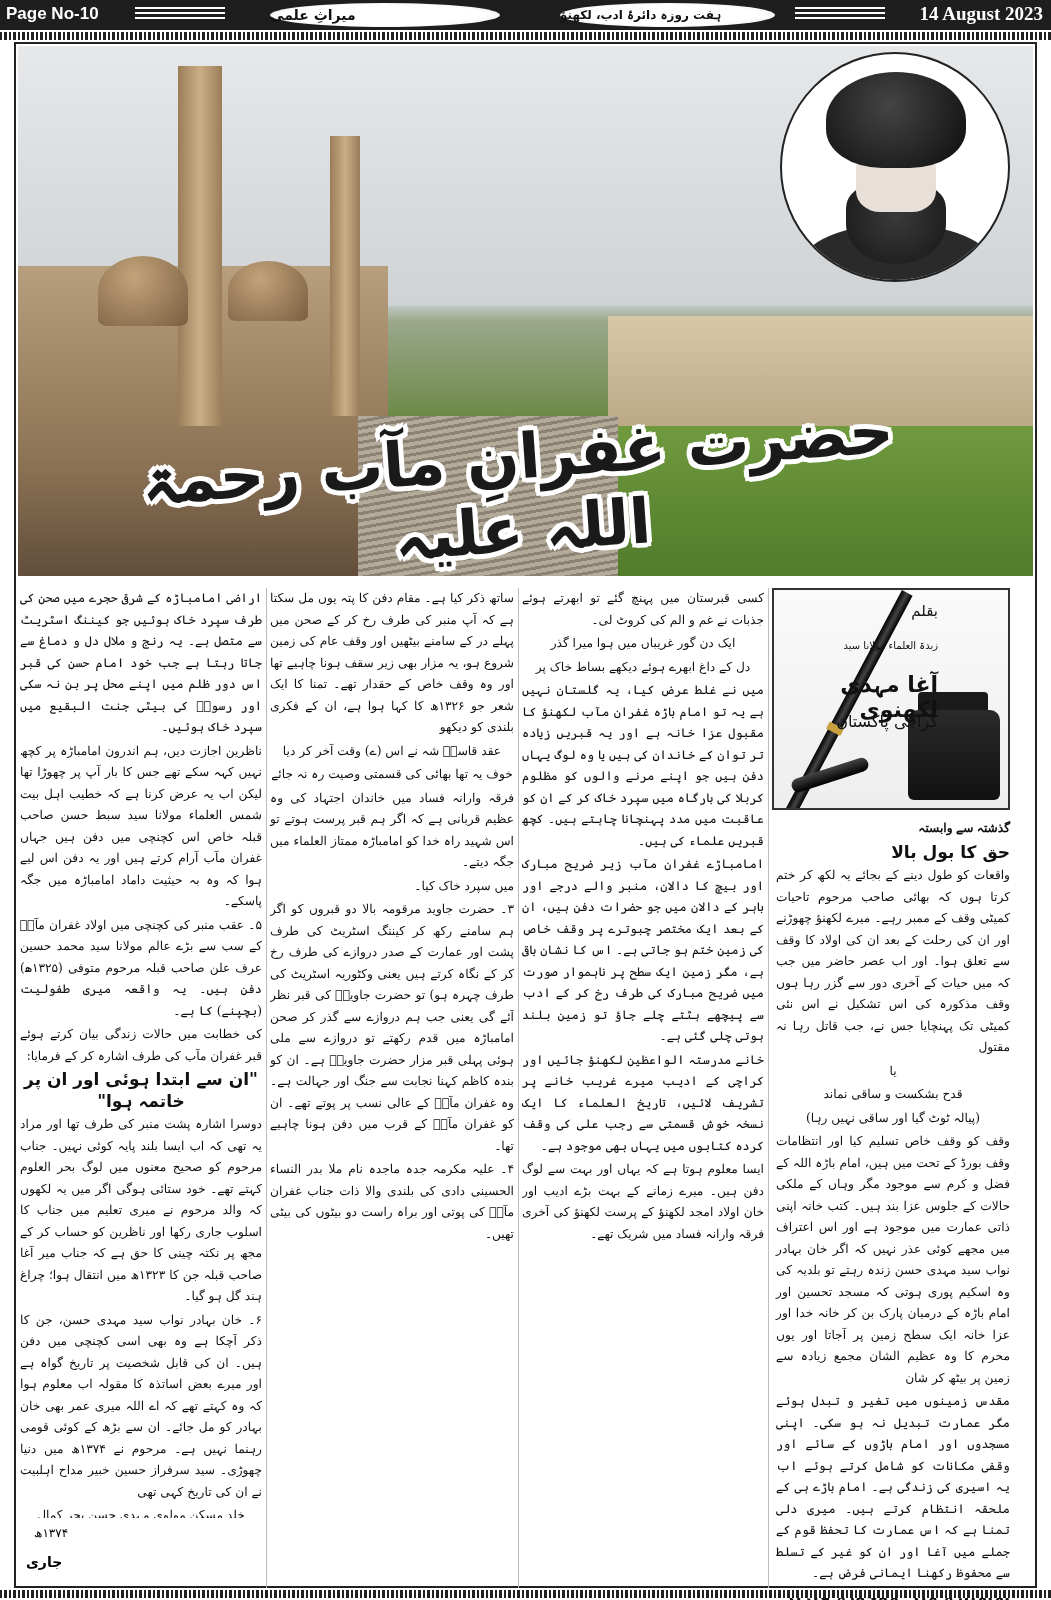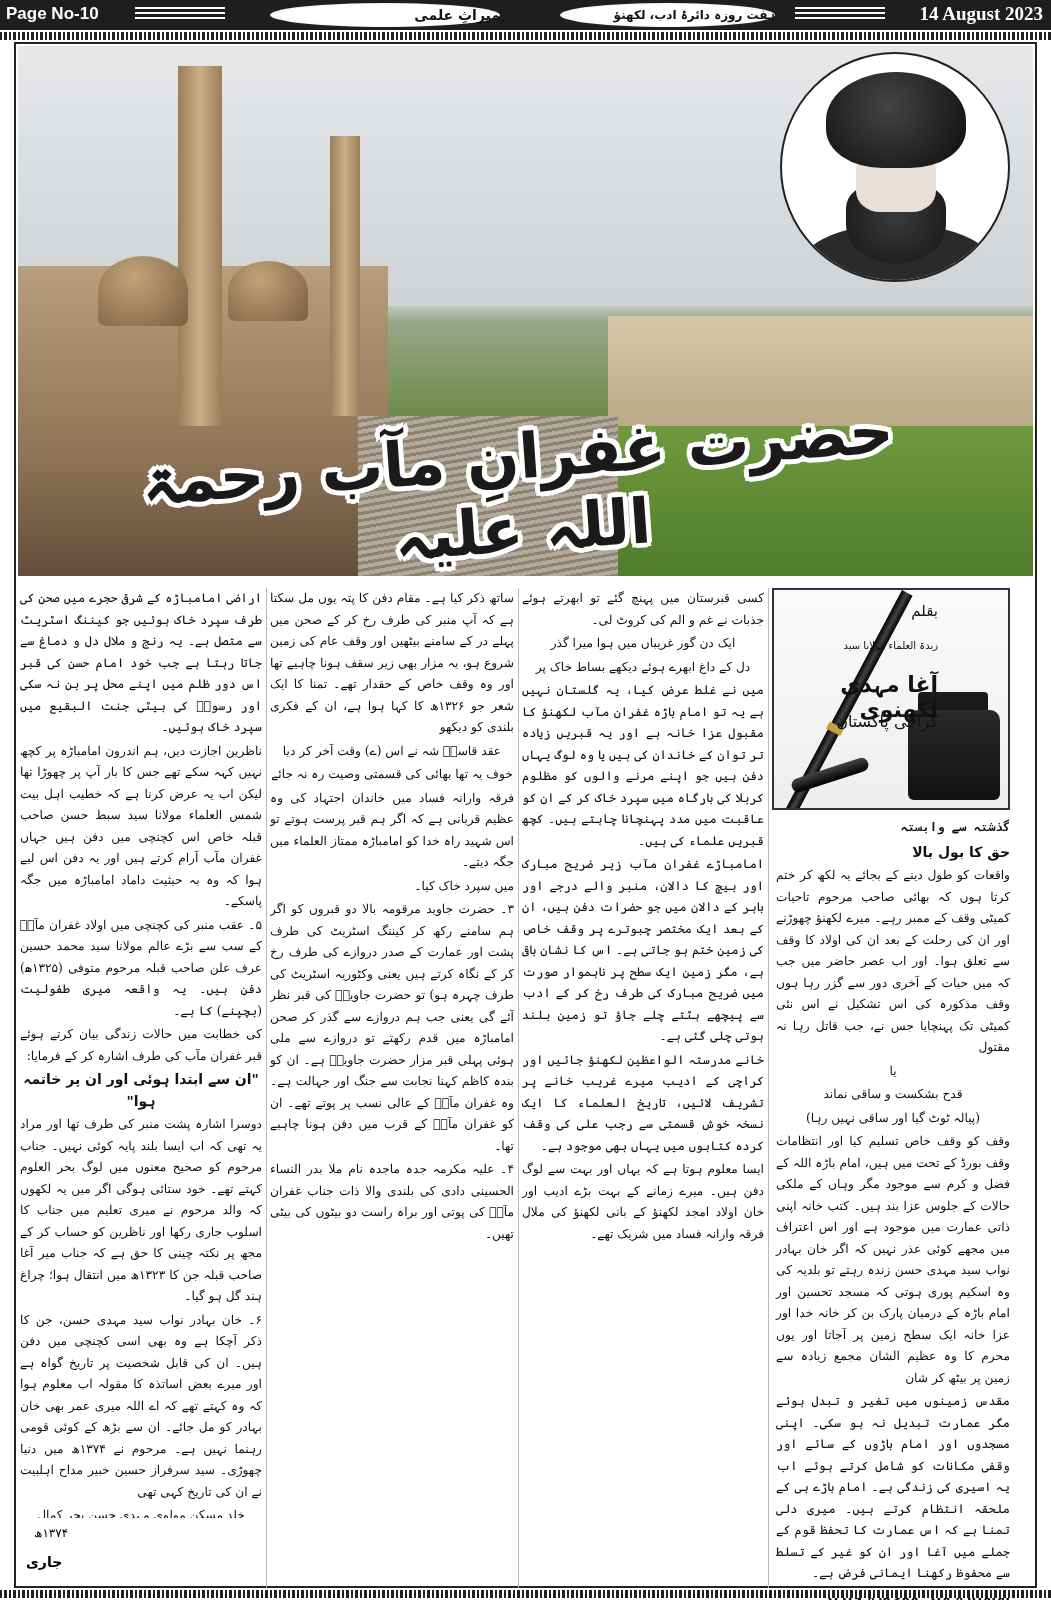--- a/index.html
+++ b/index.html
@@ -2,21 +2,21 @@
 <html><head>
 <meta charset="utf-8">
 <style>
   html,body{margin:0;padding:0;}
   body{width:1051px;height:1600px;background:#fff;overflow:hidden;position:relative;font-family:"DejaVu Sans",sans-serif;}
   .topbar{position:absolute;left:0;top:0;width:1051px;height:30px;background:#1e1e1e;}
   .page-no{position:absolute;left:6px;top:4px;color:#fff;font:bold 17px "Liberation Sans",sans-serif;}
   .date{position:absolute;right:8px;top:3px;color:#fff;font:bold 19px "Liberation Serif",serif;}
   .rules{position:absolute;top:7px;width:90px;height:16px;}
   .rules i{display:block;height:2px;background:#fff;margin-bottom:3px;}
-  .oval{position:absolute;top:3px;height:24px;background:radial-gradient(ellipse at center,#fff 60%,#ddd 100%);border-radius:50%;text-align:right;font:bold 14px "DejaVu Sans",sans-serif;color:#111;line-height:24px;direction:rtl;}
+  .oval{position:absolute;top:3px;height:24px;background:radial-gradient(ellipse at center,#fff 60%,#ddd 100%);border-radius:50%;text-align:left;font:bold 14px "DejaVu Sans",sans-serif;color:#111;line-height:24px;direction:rtl;}
   .dotrow{position:absolute;left:0;width:1051px;height:8px;background:repeating-linear-gradient(90deg,#222 0 2px,#fff 2px 4px,#222 4px 7px,#fff 7px 9px);}
   .frame{position:absolute;left:14px;top:42px;width:1023px;height:1546px;border:2px solid #222;box-sizing:border-box;}
   .hero{position:absolute;left:18px;top:46px;width:1015px;height:530px;overflow:hidden;
     background:linear-gradient(180deg,#d9dde0 0%,#cfd4d6 48%,#9aa78a 52%,#6d8a48 70%,#8a7a5e 100%);}
   .sky{position:absolute;left:0;top:0;width:100%;height:260px;background:linear-gradient(180deg,#e6e8ea,#cfd3d6);}
   .palace-left{position:absolute;left:0;top:220px;width:370px;height:320px;background:linear-gradient(180deg,#b79e7c,#8e7456 60%,#5d4a38);}
   .tower{position:absolute;background:linear-gradient(90deg,#9a7e5a,#c9ae86,#9a7e5a);}
   .dome{position:absolute;border-radius:50% 50% 10% 10%;background:radial-gradient(circle at 40% 30%,#c2a37a,#7a5e40);}
   .gate-right{position:absolute;left:590px;top:270px;width:425px;height:120px;background:linear-gradient(180deg,#d8c8a8,#b8a684);}
   .lawn{position:absolute;left:560px;top:380px;width:455px;height:160px;background:linear-gradient(180deg,#6f9a3e,#4f7a2a);}
@@ -24,30 +24,30 @@
   .portrait-ring{position:absolute;left:780px;top:52px;width:226px;height:226px;border-radius:50%;border:2px solid #222;background:#fff;overflow:hidden;}
   .turban{position:absolute;left:44px;top:18px;width:140px;height:96px;border-radius:50% 50% 40% 40%;background:radial-gradient(circle at 45% 35%,#444,#0c0c0c);}
   .face{position:absolute;left:74px;top:88px;width:80px;height:70px;border-radius:40% 40% 30% 30%;background:#e8e0d8;}
   .beard{position:absolute;left:64px;top:130px;width:100px;height:80px;border-radius:30% 30% 50% 50%;background:radial-gradient(circle at 50% 40%,#3a3a3a,#161616);}
   .robe{position:absolute;left:20px;top:170px;width:190px;height:80px;border-radius:50% 50% 0 0;background:#2a2a2a;}
   .headline{position:absolute;left:120px;top:420px;width:800px;text-align:center;direction:rtl;font:bold 62px "DejaVu Sans",sans-serif;color:#1a1a1a;
     text-shadow:-4px -4px 0 #fff,4px -4px 0 #fff,-4px 4px 0 #fff,4px 4px 0 #fff,0 5px 0 #fff,5px 0 0 #fff,-5px 0 0 #fff,0 -5px 0 #fff;transform:rotate(-4deg);}
   .col{position:absolute;top:588px;direction:rtl;text-align:justify;font:12.2px/21.5px "DejaVu Serif",serif;color:#111;}
   .col p{margin:0 0 2px 0;}
   .col .verse{text-align:center;}
-  .col .sub{font-weight:bold;font-family:"DejaVu Sans",sans-serif;font-size:14px;}
+  .col .sub{font-weight:bold;font-family:"DejaVu Sans",sans-serif;font-size:17px;}
   .colrule{position:absolute;top:588px;width:1px;background:#bbb;height:1000px;}
   .byline-box{position:absolute;left:772px;top:588px;width:238px;height:222px;border:2px solid #333;box-sizing:border-box;background:linear-gradient(180deg,#fafafa,#eee);overflow:hidden;}
   .bl-text{position:absolute;right:70px;text-align:right;direction:rtl;color:#111;}
   .ink{position:absolute;right:8px;top:120px;width:92px;height:90px;background:linear-gradient(180deg,#2a2a2a,#111);border-radius:10px 10px 6px 6px;}
   .ink-cap{position:absolute;right:20px;top:102px;width:70px;height:26px;background:#1a1a1a;border-radius:4px;}
   .pen{position:absolute;left:128px;top:0;width:12px;height:250px;background:linear-gradient(90deg,#000,#444,#000);transform:rotate(28deg);transform-origin:top left;}
   .pen-band{position:absolute;left:-2px;top:150px;width:16px;height:8px;background:#c9a040;}
   .cap{position:absolute;left:16px;top:178px;width:80px;height:14px;background:linear-gradient(180deg,#444,#000);border-radius:7px;transform:rotate(-18deg);}
-  .section-head{font-weight:bold;font-family:Liberation Mono, monospace;}
+  .section-head{font-weight:bold;font-family:Liberation Sans, sans-serif;}
   .jari{position:absolute;left:26px;top:1554px;font:bold 14px "DejaVu Sans",sans-serif;direction:rtl;}
   .year-tag{position:absolute;left:34px;top:1526px;font:12px "DejaVu Serif",serif;direction:rtl;text-align:right;}
 </style>
 </head>
 <body>
 
 <div class="topbar">
   <span class="page-no">Page No-10</span>
   <div class="rules" style="left:135px">
       <i></i>
@@ -118,21 +118,21 @@
 
 </div>
 
 <div class="col" style="left:522px;width:242px;height:1000px;overflow:hidden">
   <p>کسی قبرستان میں پہنچ گئے تو ابھرتے ہوئے جذبات نے غم و الم کی کروٹ لی۔</p>
   <p class="verse">ایک دن گور غریباں میں ہوا میرا گذر</p>
   <p class="verse">دل کے داغ ابھرے ہوئے دیکھے بساط خاک پر</p>
   <p>میں نے غلط عرض کیا، یہ گلستان نہیں ہے یہ تو امام باڑہ غفران مآب لکھنؤ کا مقبول عزا خانہ ہے اور یہ قبریں زیادہ تر توان کے خاندان کی ہیں یا وہ لوگ یہاں دفن ہیں جو اپنے مرنے والوں کو مظلوم کربلا کی بارگاہ میں سپرد خاک کر کے ان کو عاقبت میں مدد پہنچانا چاہتے ہیں۔ کچھ قبریں علماء کی ہیں۔</p>
   <p>امامباڑے غفران مآب زیر ضریح مبارک اور بیچ کا دالان، منبر والے درجے اور باہر کے دالان میں جو حضرات دفن ہیں، ان کے بعد ایک مختصر چبوترے پر وقف خاص کی زمین ختم ہو جاتی ہے۔ اس کا نشان باقی ہے، مگر زمین ایک سطح پر ناہموار صورت میں ضریح مبارک کی طرف رخ کر کے ادب سے پیچھے ہٹتے چلے جاؤ تو زمین بلند ہوتی چلی گئی ہے۔</p>
   <p>خانے مدرستہ الواعظین لکھنؤ جائیں اور کراچی کے ادیب میرے غریب خانے پر تشریف لائیں، تاریخ العلماء کا ایک نسخہ خوش قسمتی سے رجب علی کی وقف کردہ کتابوں میں یہاں بھی موجود ہے۔</p>
-  <p>ایسا معلوم ہوتا ہے کہ یہاں اور بہت سے لوگ دفن ہیں۔ میرے زمانے کے بہت بڑے ادیب اور خان اولاد امجد لکھنؤ کے بانی لکھنؤ کی ملال فرقہ وارانہ فساد میں شریک تھے۔</p>
+  <p>ایسا معلوم ہوتا ہے کہ یہاں اور بہت سے لوگ دفن ہیں۔ میرے زمانے کے بہت بڑے ادیب اور خان اولاد امجد لکھنؤ کے پرست لکھنؤ کی آخری فرقہ وارانہ فساد میں شریک تھے۔</p>
 </div>
 
 <div class="col" style="left:270px;width:244px;height:1000px;overflow:hidden">
   <p>ساتھ ذکر کیا ہے۔ مقام دفن کا پتہ یوں مل سکتا ہے کہ آپ منبر کی طرف رخ کر کے صحن میں پہلے در کے سامنے بیٹھیں اور وقف عام کی زمین شروع ہو، یہ مزار بھی زیر سقف ہونا چاہیے تھا اور وہ وقف خاص کے حقدار تھے۔ تمنا کا ایک شعر جو ۱۳۲۶ھ کا کہا ہوا ہے، ان کے فکری بلندی کو دیکھو</p>
   <p class="verse">عقد قاسمؑ شہ نے اس (ے) وقت آخر کر دیا</p>
   <p class="verse">خوف یہ تھا بھائی کی قسمتی وصیت رہ نہ جائے</p>
   <p>فرقہ وارانہ فساد میں خاندان اجتہاد کی وہ عظیم قربانی ہے کہ اگر ہم قبر پرست ہوتے تو اس شہید راہ خدا کو امامباڑہ ممتاز العلماء میں جگہ دیتے۔</p>
   <p>میں سپرد خاک کیا۔</p>
   <p>۳۔ حضرت جاوید مرقومہ بالا دو قبروں کو اگر ہم سامنے رکھ کر کیننگ اسٹریٹ کی طرف پشت اور عمارت کے صدر دروازے کی طرف رخ کر کے نگاہ کرتے ہیں یعنی وکٹوریہ اسٹریٹ کی طرف چہرہ ہو) تو حضرت جاویدؔ کی قبر نظر آئے گی یعنی جب ہم دروازے سے گذر کر صحن امامباڑہ میں قدم رکھتے تو دروازے سے ملی ہوئی پہلی قبر مزار حضرت جاویدؔ ہے۔ ان کو بندہ کاظم کہنا نجابت سے جنگ اور جہالت ہے۔ وہ غفران مآبؒ کے عالی نسب پر پوتے تھے۔ ان کو غفران مآبؒ کے قرب میں دفن ہونا چاہیے تھا۔</p>
   <p>۴۔ علیہ مکرمہ جدہ ماجدہ نام ملا بدر النساء الحسینی دادی کی بلندی والا ذات جناب غفران مآبؒ کی پوتی اور براہ راست دو بیٹوں کی بیٹی تھیں۔</p>

